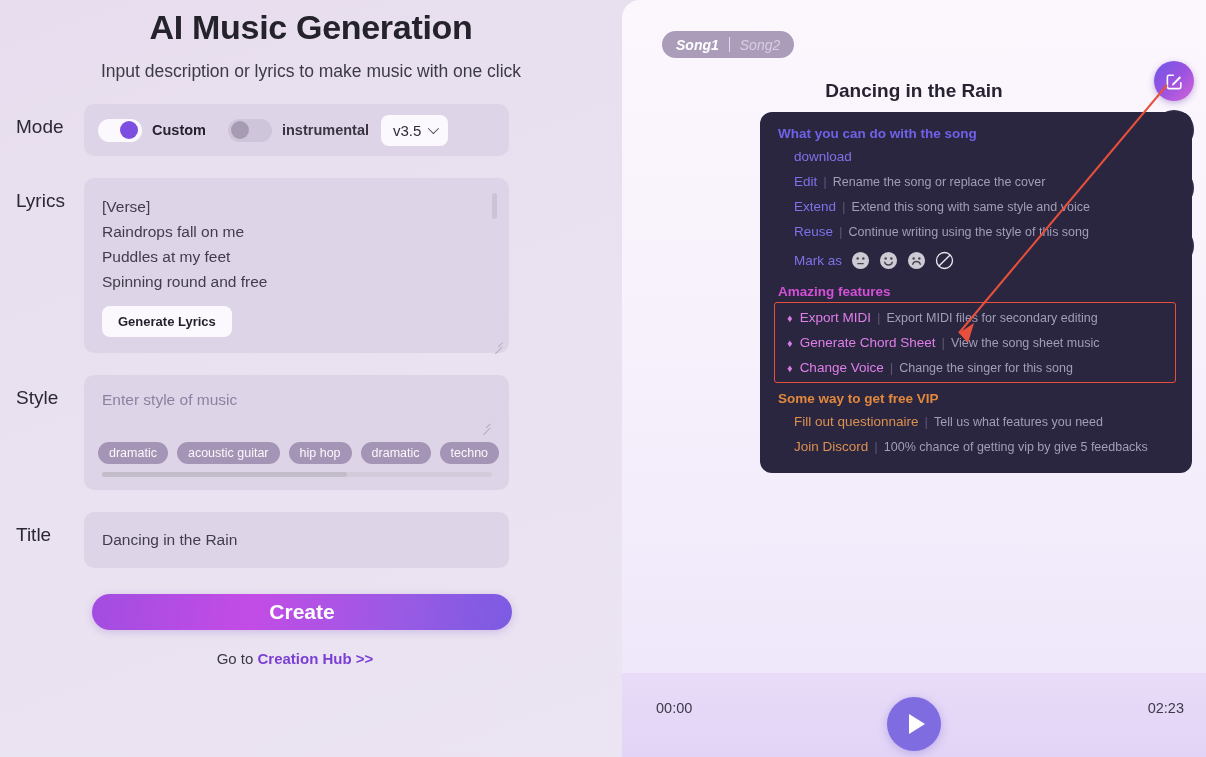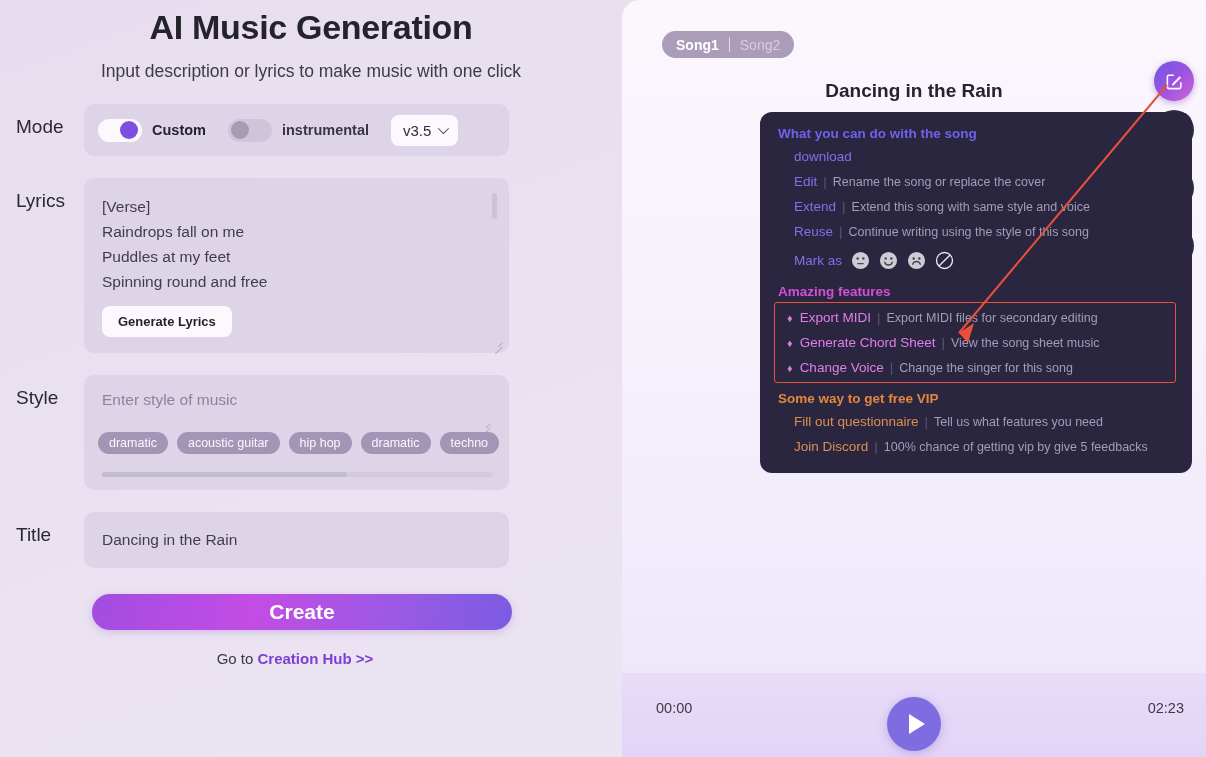--- a/index.html
+++ b/index.html
@@ -46,21 +46,21 @@
     border-radius: 50%; background: #7c4fe0;
   }
   #toggle-instrumental { background: #cfc5da; }
   #toggle-instrumental .knob {
     position: absolute; top: 2.5px; left: 3px; width: 18px; height: 18px;
     border-radius: 50%; background: #a79bb4;
   }
   .toggle-text { font-size: 14.5px; font-weight: 700; color: #262230; margin-left: 10px; }
   #label-instrumental { color: #3a3543; }
   #version-select {
-    margin-left: 22px; background: #fbf9fd; border-radius: 8px;
+    margin-left: 12px; background: #fbf9fd; border-radius: 8px;
     height: 31px; display: flex; align-items: center; gap: 7px;
     padding: 0 12px; font-size: 15px; color: #2f2b38;
   }
   .chev { width: 8px; height: 8px; border-right: 1.6px solid #53505c; border-bottom: 1.6px solid #53505c;
           transform: rotate(45deg) translateY(-2px); }
 
   
   #lyrics-shell { position: relative; padding: 16px 18px 16px 18px; min-height: 145px; }
   #lyrics-text { font-size: 15.5px; line-height: 25px; color: #413d4c; white-space: pre-line; }
   #generate-lyrics-btn {
@@ -77,21 +77,21 @@
     position: absolute; right: 6px; bottom: 6px; width: 10px; height: 10px;
     opacity: .5;
   }
   .resize-handle i { display:block; position:absolute; right:0; background:#8a7e98; height:1.3px; }
   .resize-handle i:nth-child(1){ width:10px; bottom:0; transform:rotate(-45deg); transform-origin:100% 100%;}
   .resize-handle i:nth-child(2){ width:6px; bottom:0; transform:rotate(-45deg); transform-origin:100% 100%; right:0; bottom:4px;}
 
   
   #style-shell { position: relative; padding: 16px 18px 0 18px; height: 115px; overflow: hidden; }
   #style-placeholder { font-size: 15.5px; color: #8d81a0; }
-  #tag-track { position: absolute; left: 14px; right: 0; bottom: 36px; display: flex; gap: 9px; }
+  #tag-track { position: absolute; left: 14px; right: 0; bottom: 26px; display: flex; gap: 9px; }
   .tag {
     background: #a495b6; color: #fbf8fd; border-radius: 11px;
     font-size: 12.5px; padding: 4px 11px; white-space: nowrap; flex: 0 0 auto;
   }
   #tag-scrollbar {
     position: absolute; left: 18px; bottom: 13px; width: 390px; height: 5px;
     background: #d3cbd9; border-radius: 3px;
   }
   #tag-scrollbar span { display:block; width: 245px; height: 5px; background: #c3bcc9; border-radius:3px; }
 
@@ -118,21 +118,21 @@
   
   #right-panel {
     position: absolute; left: 622px; top: 0; width: 584px; height: 757px;
     background: linear-gradient(180deg, #fcf6fd 0%, #f8f2fc 38%, #f1ebfb 75%, #ece4f9 100%);
     border-top-left-radius: 18px;
     overflow: hidden;
   }
   #song-tabs {
     position: absolute; left: 40px; top: 31px; height: 27px;
     background: #ab9cba; border-radius: 14px; display: flex; align-items: center;
-    padding: 4px 14px; gap: 10px;
+    padding: 4px 14px; gap: 10px; font-style: italic;
   }
   #song-tabs .tab { font-size: 14px; font-weight: 700; color: #ffffff; cursor: pointer; }
   #song-tabs .tab.inactive { color: #d8cfe2; font-weight: 400; }
   #song-tabs .divider { width: 1px; height: 15px; background: #e3daea; }
 
   #song-title {
     position: absolute; left: 0; right: 0; top: 80px; text-align: center;
     font-size: 19px; font-weight: 700; color: #262230;
   }
 

